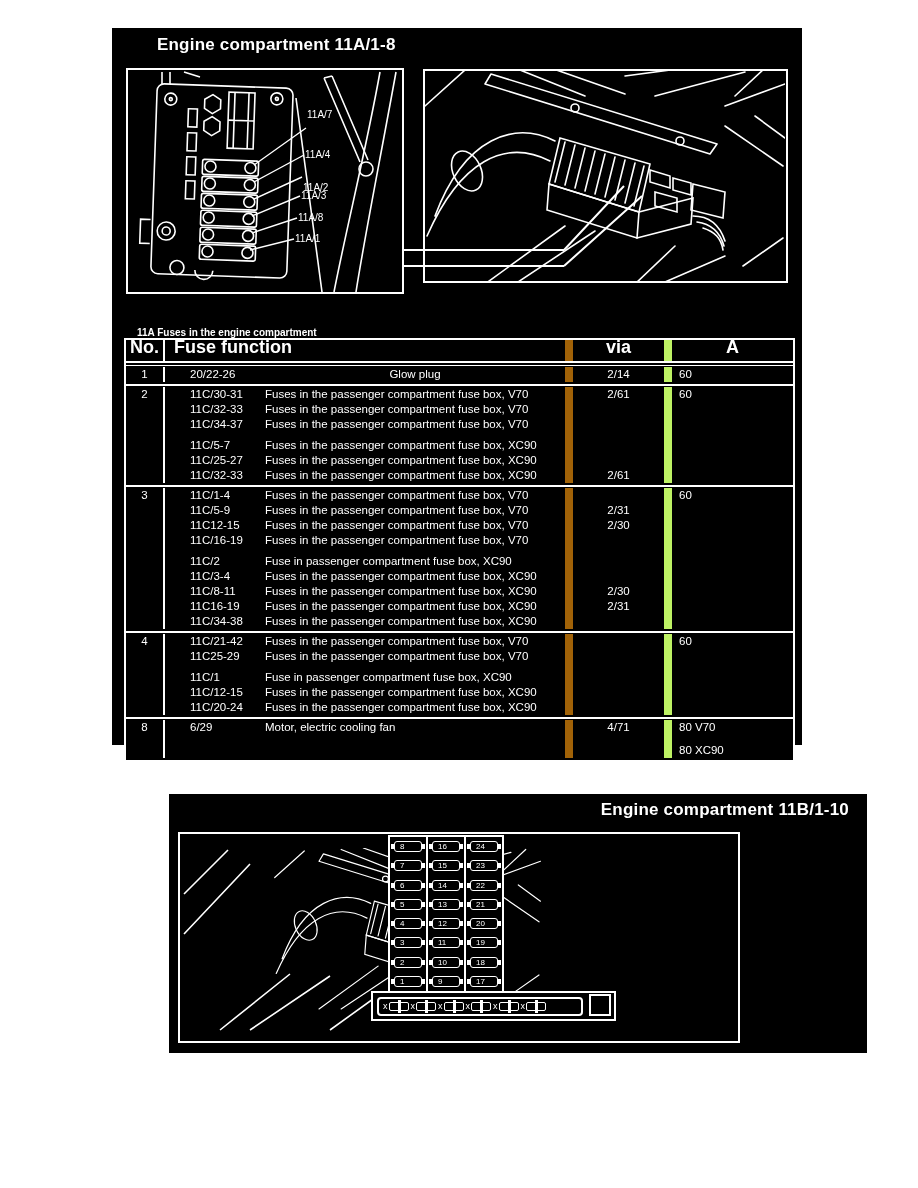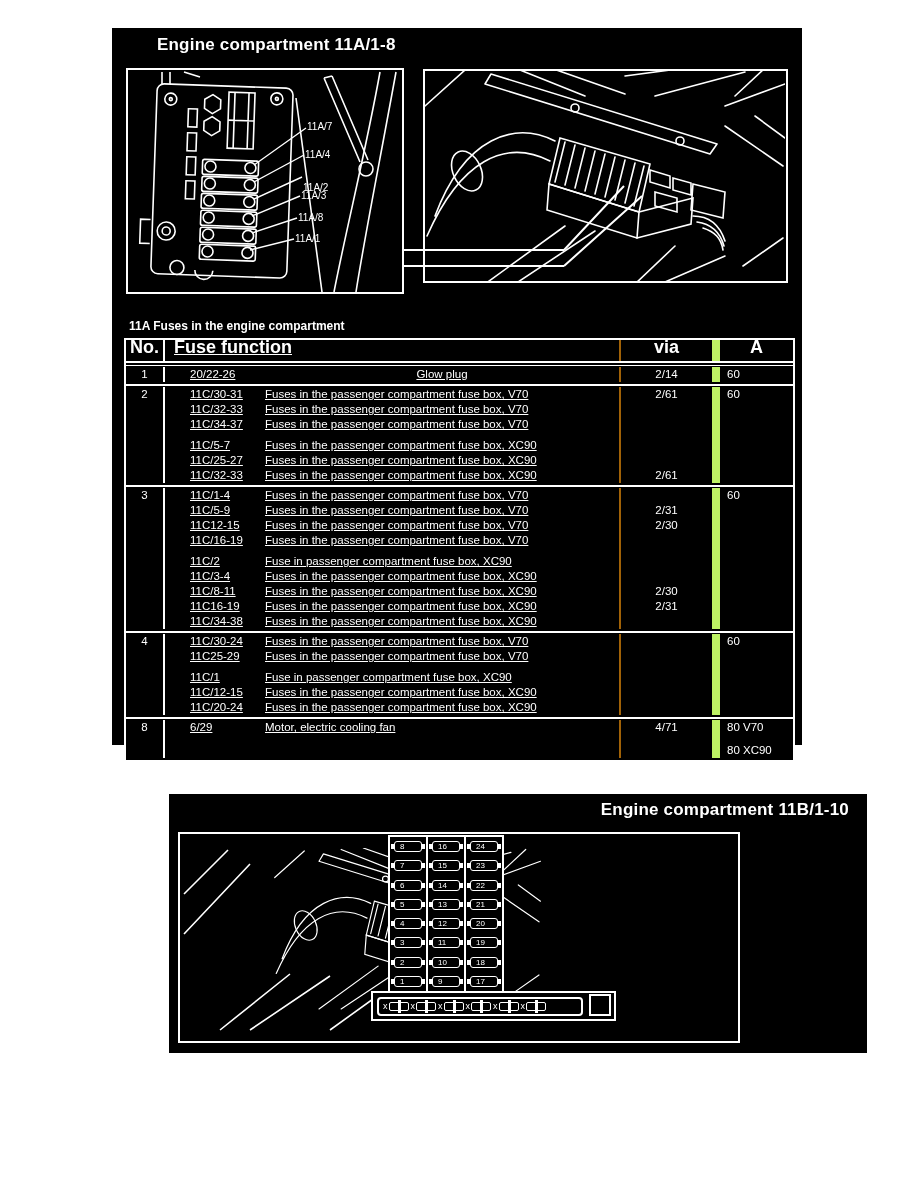--- a/index.html
+++ b/index.html
@@ -9,29 +9,29 @@
   .block-a{left:112px;top:28px;width:690px;height:717px;}
   .block-b{left:169px;top:794px;width:698px;height:259px;}
   .btitle{position:absolute;font-weight:bold;font-size:17px;letter-spacing:.2px;color:#fff;white-space:nowrap;}
   .btitle.a{left:13px;top:7px;margin-left:32px;}
   .btitle.b{right:18px;top:6px;}
   .panel{position:absolute;border:2px solid #fff;background:#000;}
   .panel-left{left:14px;top:40px;width:274px;height:222px;}
   .panel-right{left:311px;top:41px;width:361px;height:210px;}
   .overlay-svg{position:absolute;left:0;top:0;pointer-events:none;}
   .callout{position:absolute;font-size:10px;color:#fff;white-space:nowrap;}
-  .theading{position:absolute;left:13px;top:287px;font-size:12px;font-weight:bold;margin:4px;}
+  .theading{position:absolute;left:13px;top:287px;font-size:10px;font-weight:bold;margin:12px;}
   
   .ftable{position:absolute;left:12px;top:310px;width:667px;border:2px solid #fff;background:#000;
           font-size:11.5px;line-height:15px;}
   .ln,.thead{display:flex;}
   .thead{height:21px;font-size:18px;font-weight:bold;align-items:center;}
   .c{height:100%;box-sizing:border-box;}
   .c-no{width:39px;border-right:2px solid #fff;text-align:center;flex:none;}
-  .c-fn{width:456px;border-right:2px solid #a16207;display:flex;flex:none;text-decoration:underline;}
+  .c-fn{width:408px;border-right:8px solid #a16207;display:flex;flex:none;}
   .c-via{width:99px;border-right:8px solid #bef264;text-align:center;flex:none;}
   .c-amp{flex:1;padding-left:7px;}
   .code{width:75px;padding-left:25px;flex:none;white-space:nowrap;}
   .desc{flex:1;white-space:nowrap;}
   .desc.center{text-align:center;}
   .hfn{padding-left:9px;}
   .dsep{height:2px;background:#000;border-top:2px solid #fff;border-bottom:1px solid #fff;}
   .trow{padding:1px 0 2px 0;}
   .trow + .trow{border-top:2px solid #fff;}
   .ln{height:15px;}
@@ -130,21 +130,21 @@
           <path d="M34,2 V14 M42,2 V14 M56,2 l16,5"></path>
           <path d="M196,8 L232,92 M204,6 L240,90 M196,8 L204,6"></path>
             <circle cx="238" cy="99" r="7"></circle>
           <path d="M252,2 C238,80 218,160 206,222 M268,2 C252,90 236,170 228,222 M168,28 C176,90 186,160 194,222"></path>
           <g stroke-width="1.4">
             <path d="M126,95 L178,58 M126,112 L176,85 M126,129 L174,107 M124,146 L172,126 M124,163 L169,148 M122,180 L166,169"></path>
           </g>
         </g>
       </svg>
       <div id="callouts">
-          <div class="callout" style="left: 179px; top: 51px; text-align: center;">11A/7</div>
+          <div class="callout" style="left: 179px; top: 39px; text-align: center;">11A/7</div>
           <div class="callout" style="left: 177px; top: 79px;">11A/4</div>
           <div class="callout" style="left: 175px; top: 112px;">11A/2</div>
           <div class="callout" style="left: 173px; top: 120px;">11A/3</div>
           <div class="callout" style="left: 170px; top: 142px;">11A/8</div>
           <div class="callout" style="left: 167px; top: 163px;">11A/1</div>
         </div>
     </div>
 
     <div class="panel panel-right">
       <svg class="overlay-svg" width="361" height="210" viewBox="0 0 361 210">
@@ -334,21 +334,21 @@
                 <span class="desc">Fuses in the passenger compartment fuse box, XC90</span>
               </div>
               <div class="c c-via"></div>
               <div class="c c-amp"></div>
             </div>
           </div>
           <div class="trow">
             <div class="ln">
               <div class="c c-no">4</div>
               <div class="c c-fn">
-                <span class="code">11C/30-24</span>
+                <span class="code">11C/21-42</span>
                 <span class="desc">Fuses in the passenger compartment fuse box, V70</span>
               </div>
               <div class="c c-via"></div>
               <div class="c c-amp">60</div>
             </div>
             <div class="ln">
               <div class="c c-no"></div>
               <div class="c c-fn">
                 <span class="code">11C25-29</span>
                 <span class="desc">Fuses in the passenger compartment fuse box, V70</span>

